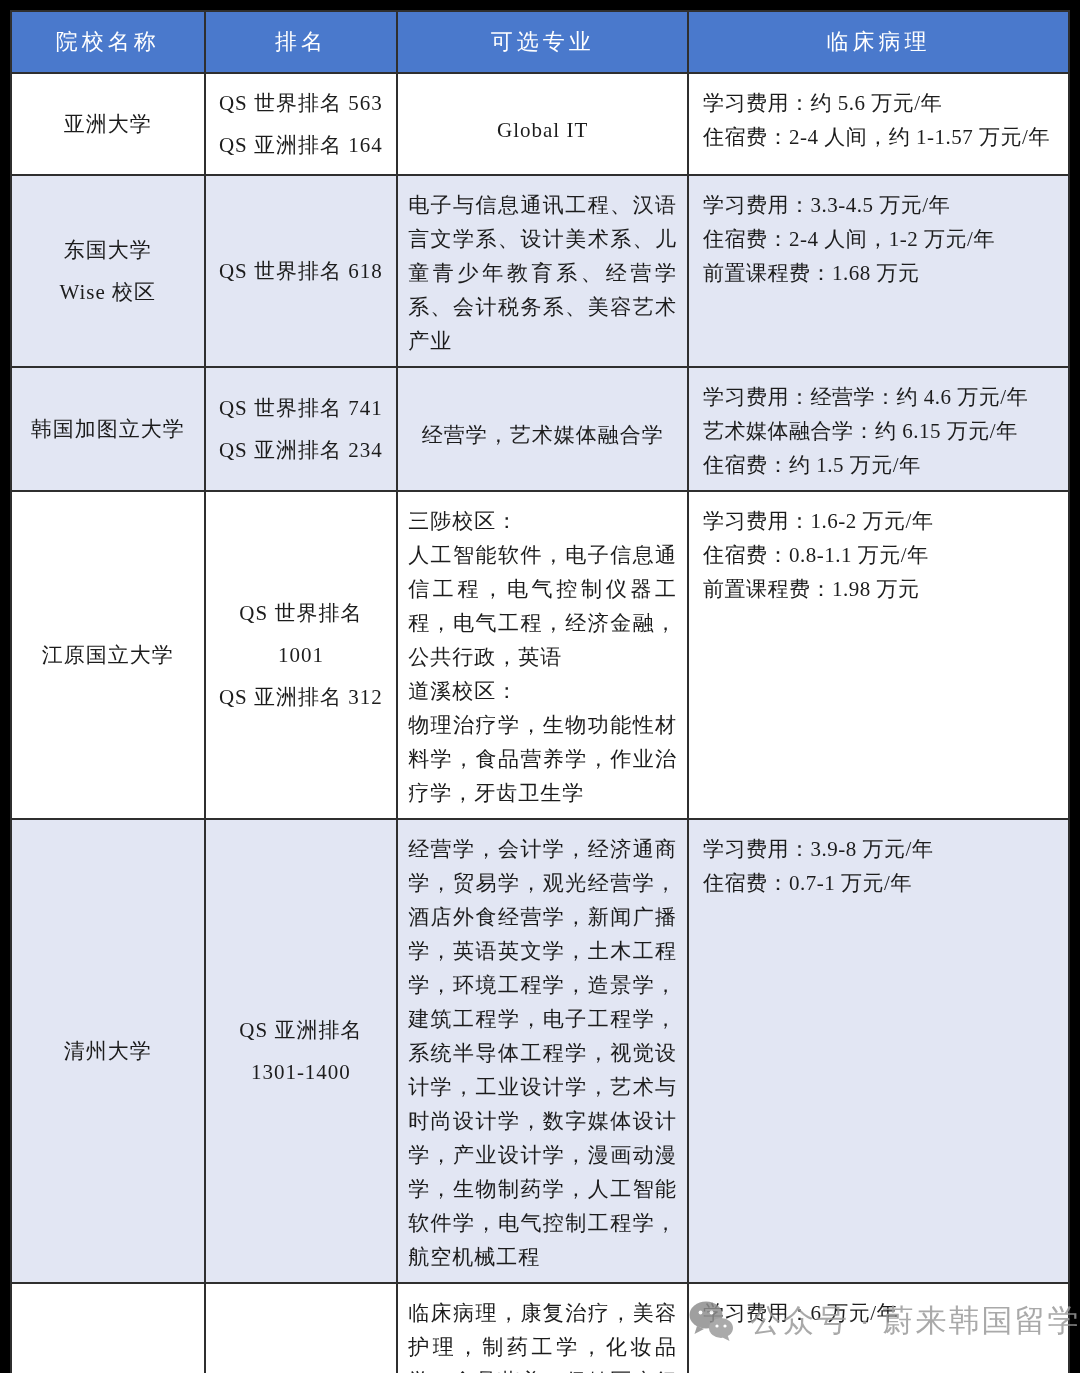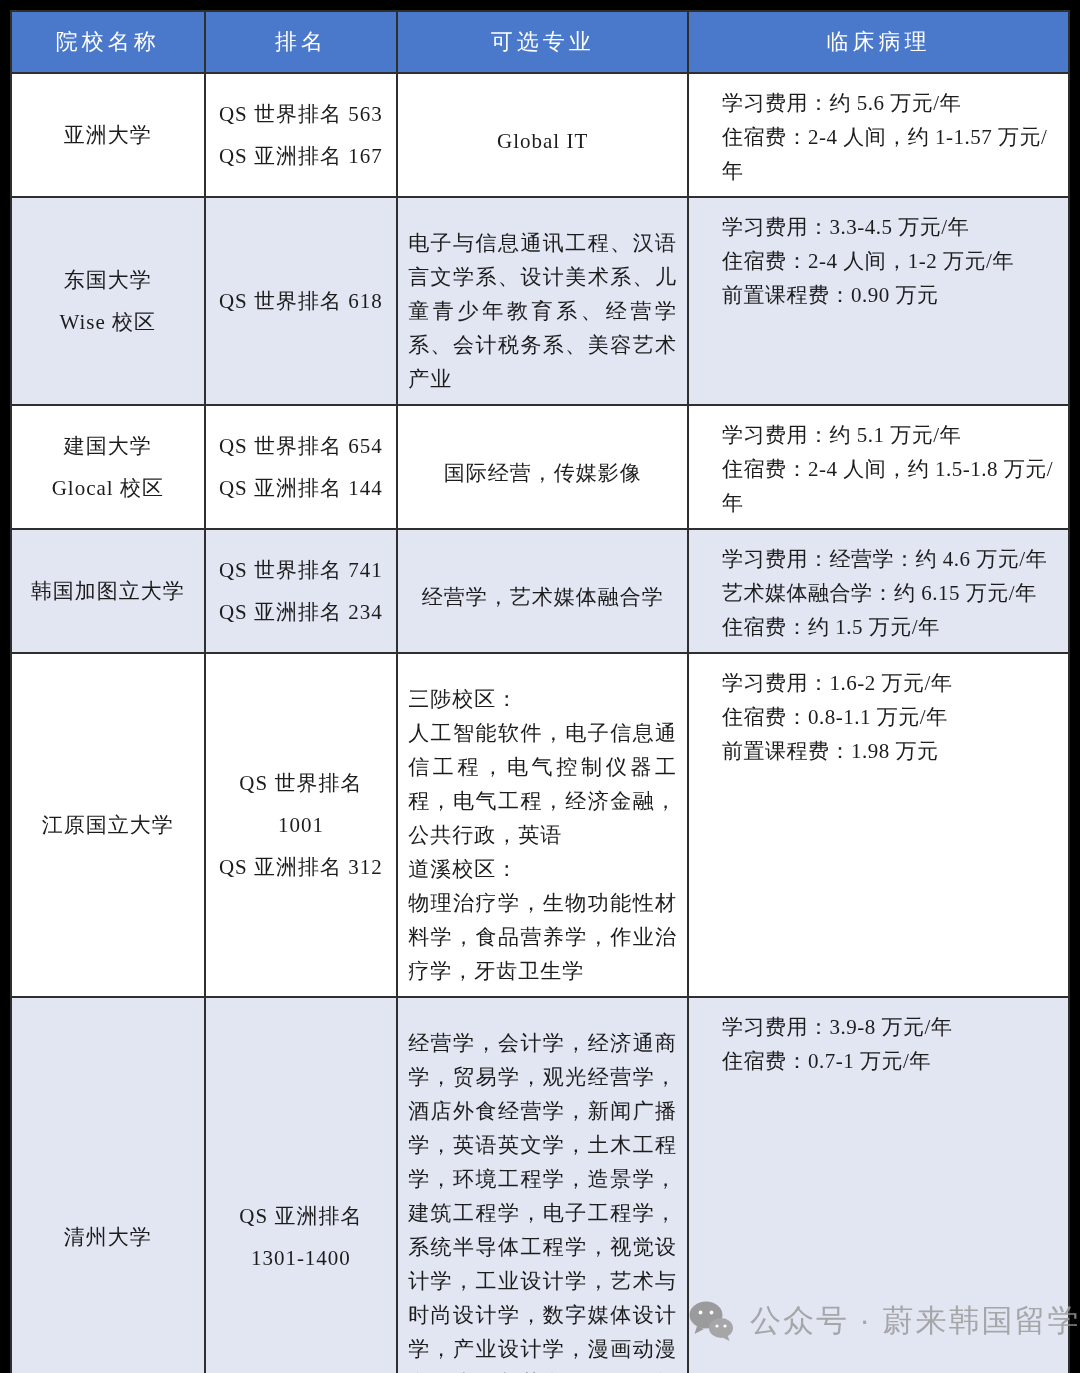--- a/index.html
+++ b/index.html
@@ -15,26 +15,26 @@
   col.c1{width:18.3%;} col.c2{width:18.2%;} col.c3{width:27.5%;} col.c4{width:36%;}
   th,td{border:2px solid var(--border,#2f2f2f);box-sizing:border-box;}
   thead th{
     height:62px;background:var(--header-bg,#4a79cc);color:var(--header-text,#ffffff);
     font-size:22px;font-weight:normal;letter-spacing:4px;text-align:center;vertical-align:middle;
   }
   td{vertical-align:middle;padding:8px 10px;font-size:21px;}
   td .line{line-height:34px;}
   td.name-cell,td.rank-cell{text-align:center;}
   td.name-cell .line,td.rank-cell .line{line-height:42px;letter-spacing:1px;}
-  td.majors-cell{vertical-align:top;padding-top:28px;}
+  td.majors-cell{vertical-align:top;padding-top:12px;}
   td.majors-cell .line{text-align:justify;letter-spacing:1px;}
   td.majors-cell.center{vertical-align:middle;padding-top:20px;}
   td.majors-cell.center .line{text-align:center;letter-spacing:1px;}
   td.costs-cell{vertical-align:top;padding-top:12px;padding-left:14px;}
-  td.costs-cell .line{text-align:left;letter-spacing:0.5px;margin-left:19px;}
+  td.costs-cell .line{text-align:left;letter-spacing:0.5px;}
   tbody tr{background:#ffffff;}
   tbody tr.alt{background:var(--row-alt-bg,#e2e6f3);}
   tbody tr:nth-child(1){height:80px;}
   tbody tr:nth-child(2){height:175px;}
   tbody tr:nth-child(3){height:95px;}
   tbody tr:nth-child(4){height:112px;}
   tbody tr:nth-child(5){height:315px;}
   tbody tr:nth-child(6){height:390px;}
   tbody tr:nth-child(7){height:118px;}
   .watermark{
@@ -64,21 +64,21 @@
         <th>临床病理</th>
       </tr>
     </thead>
     <tbody id="table-body">
         <tr>
           <td class="name-cell">
             <div class="line">亚洲大学</div>
           </td>
           <td class="rank-cell">
             <div class="line">QS 世界排名 563</div>
-            <div class="line">QS 亚洲排名 167</div>
+            <div class="line">QS 亚洲排名 164</div>
           </td>
           <td class="majors-cell center">
             <div class="line">Global IT</div>
           </td>
           <td class="costs-cell">
             <div class="line">学习费用：约 5.6 万元/年</div>
             <div class="line">住宿费：2-4 人间，约 1-1.57 万元/年</div>
           </td>
         </tr>
         <tr class="alt">
@@ -88,38 +88,21 @@
           </td>
           <td class="rank-cell">
             <div class="line">QS 世界排名 618</div>
           </td>
           <td class="majors-cell">
             <div class="line">电子与信息通讯工程、汉语言文学系、设计美术系、儿童青少年教育系、经营学系、会计税务系、美容艺术产业</div>
           </td>
           <td class="costs-cell">
             <div class="line">学习费用：3.3-4.5 万元/年</div>
             <div class="line">住宿费：2-4 人间，1-2 万元/年</div>
-            <div class="line">前置课程费：0.90 万元</div>
-          </td>
-        </tr>
-        <tr>
-          <td class="name-cell">
-            <div class="line">建国大学</div>
-            <div class="line">Glocal 校区</div>
-          </td>
-          <td class="rank-cell">
-            <div class="line">QS 世界排名 654</div>
-            <div class="line">QS 亚洲排名 144</div>
-          </td>
-          <td class="majors-cell center">
-            <div class="line">国际经营，传媒影像</div>
-          </td>
-          <td class="costs-cell">
-            <div class="line">学习费用：约 5.1 万元/年</div>
-            <div class="line">住宿费：2-4 人间，约 1.5-1.8 万元/年</div>
+            <div class="line">前置课程费：1.68 万元</div>
           </td>
         </tr>
         <tr class="alt">
           <td class="name-cell">
             <div class="line">韩国加图立大学</div>
           </td>
           <td class="rank-cell">
             <div class="line">QS 世界排名 741</div>
             <div class="line">QS 亚洲排名 234</div>
           </td>

